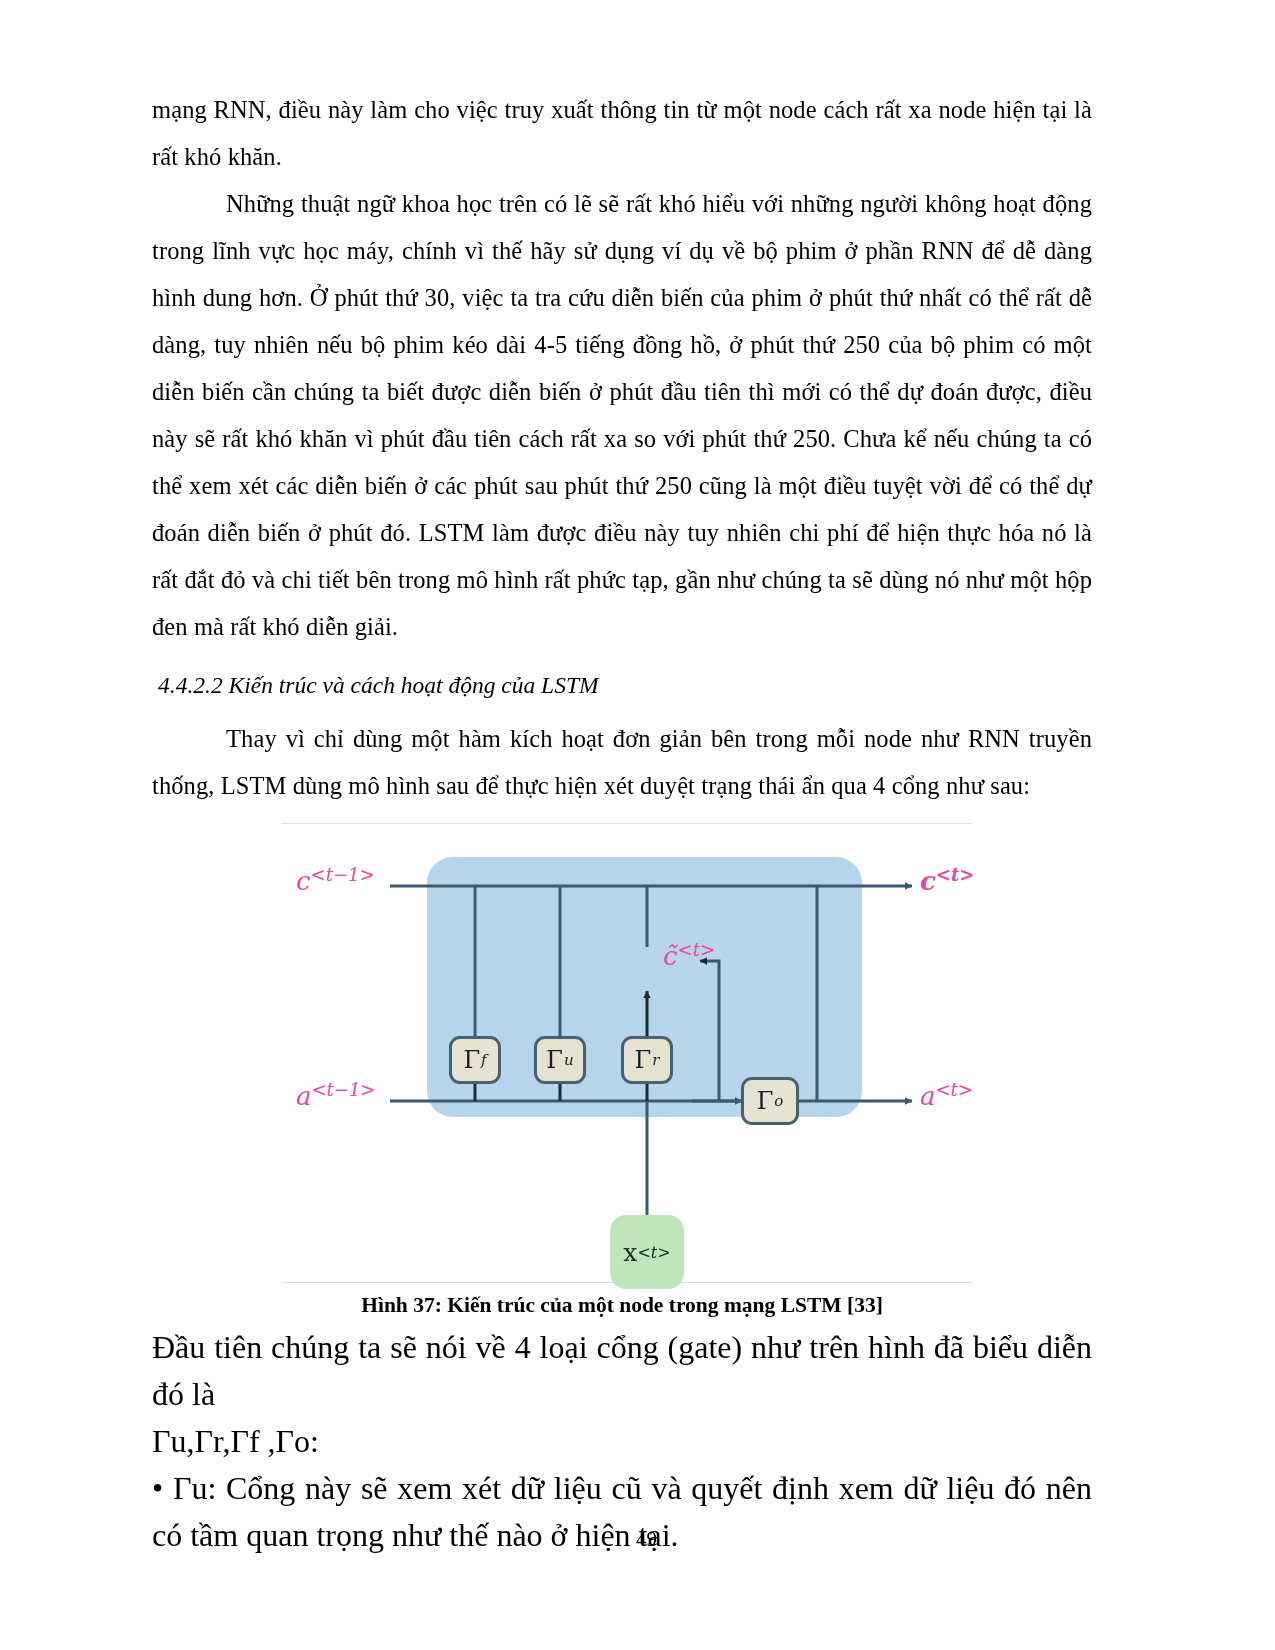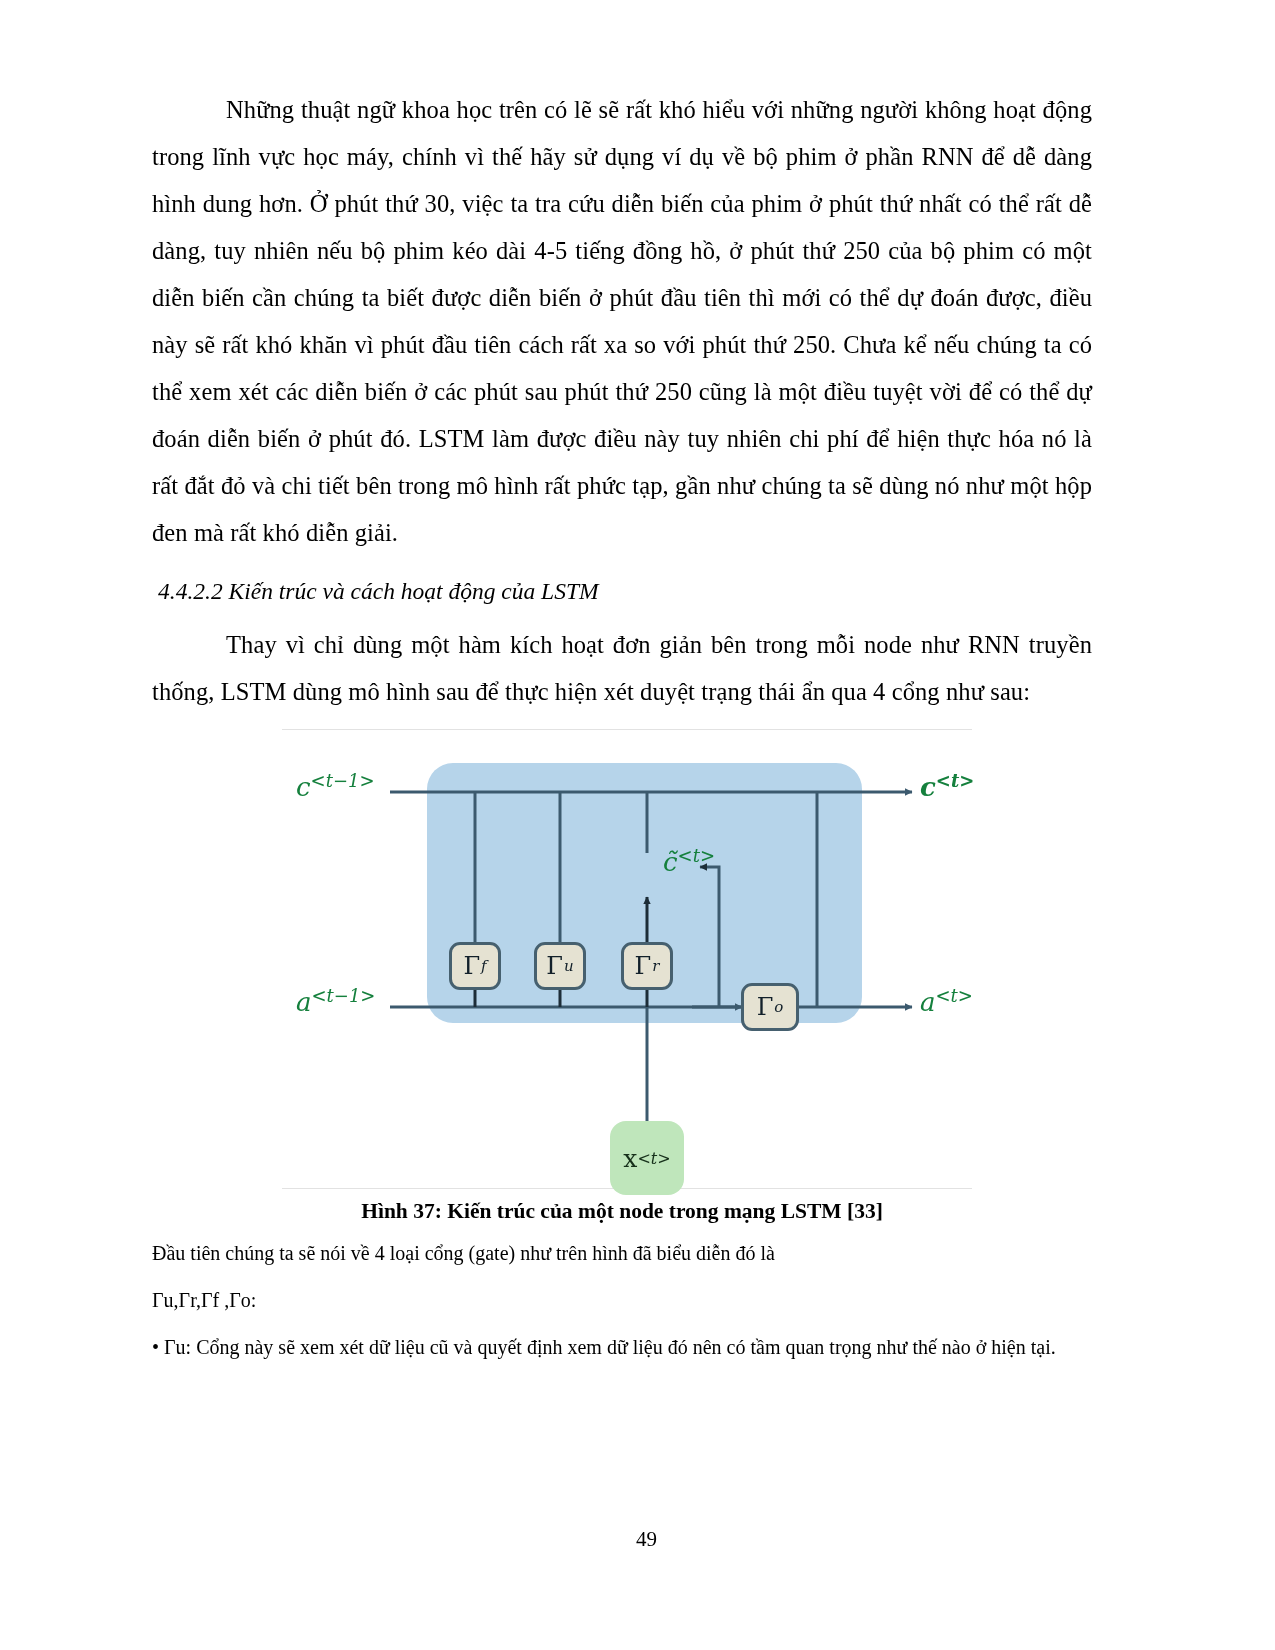--- a/index.html
+++ b/index.html
@@ -117,21 +117,21 @@
   .sup {
     font-size: 16px;
     vertical-align: 8px;
     font-style: italic;
   }
   .lbl {
     position: absolute;
     font-family: "DejaVu Serif", "Liberation Serif", serif;
     font-style: italic;
     font-size: 26px;
-    color: #15803d;
+    color: #ec4899;
     white-space: nowrap;
     z-index: 7;
   }
   .lbl .sup {
     font-size: 18px;
     vertical-align: 9px;
   }
   .wire-svg {
     position: absolute;
     left: 0; top: 0;
@@ -150,32 +150,33 @@
   .page-number {
     position: absolute;
     left: 18px;
     right: 0;
     top: 1527px;
     text-align: center;
     font-size: 21px;
   }
   .bullet-line {
     margin: 0;
-    font-size: 20px;
+    font-size: 32px;
     line-height: 47px;
     text-align: justify;
   }
 </style>
 </head>
 <body>
 
 <div class="page">
 
   <div class="content">
 
+    <p class="body-text">mạng RNN, điều này làm cho việc truy xuất thông tin từ một node cách rất xa node hiện tại là rất khó khăn.</p>
 
     <p class="body-text indent">Những thuật ngữ khoa học trên có lẽ sẽ rất khó hiểu với những người không hoạt động trong lĩnh vực học máy, chính vì thế hãy sử dụng ví dụ về bộ phim ở phần RNN để dễ dàng hình dung hơn. Ở phút thứ 30, việc ta tra cứu diễn biến của phim ở phút thứ nhất có thể rất dễ dàng, tuy nhiên nếu bộ phim kéo dài 4-5 tiếng đồng hồ, ở phút thứ 250 của bộ phim có một diễn biến cần chúng ta biết được diễn biến ở phút đầu tiên thì mới có thể dự đoán được, điều này sẽ rất khó khăn vì phút đầu tiên cách rất xa so với phút thứ 250. Chưa kể nếu chúng ta có thể xem xét các diễn biến ở các phút sau phút thứ 250 cũng là một điều tuyệt vời để có thể dự đoán diễn biến ở phút đó. LSTM làm được điều này tuy nhiên chi phí để hiện thực hóa nó là rất đắt đỏ và chi tiết bên trong mô hình rất phức tạp, gần như chúng ta sẽ dùng nó như một hộp đen mà rất khó diễn giải.</p>
 
     <div class="spacer-xs"></div>
 
     <p class="heading-sub">4.4.2.2 Kiến trúc và cách hoạt động của LSTM</p>
 
     <p class="body-text indent">Thay vì chỉ dùng một hàm kích hoạt đơn giản bên trong mỗi node như RNN truyền thống, LSTM dùng mô hình sau để thực hiện xét duyệt trạng thái ẩn qua 4 cổng như sau:</p>
 
     <div class="spacer-sm"></div>

